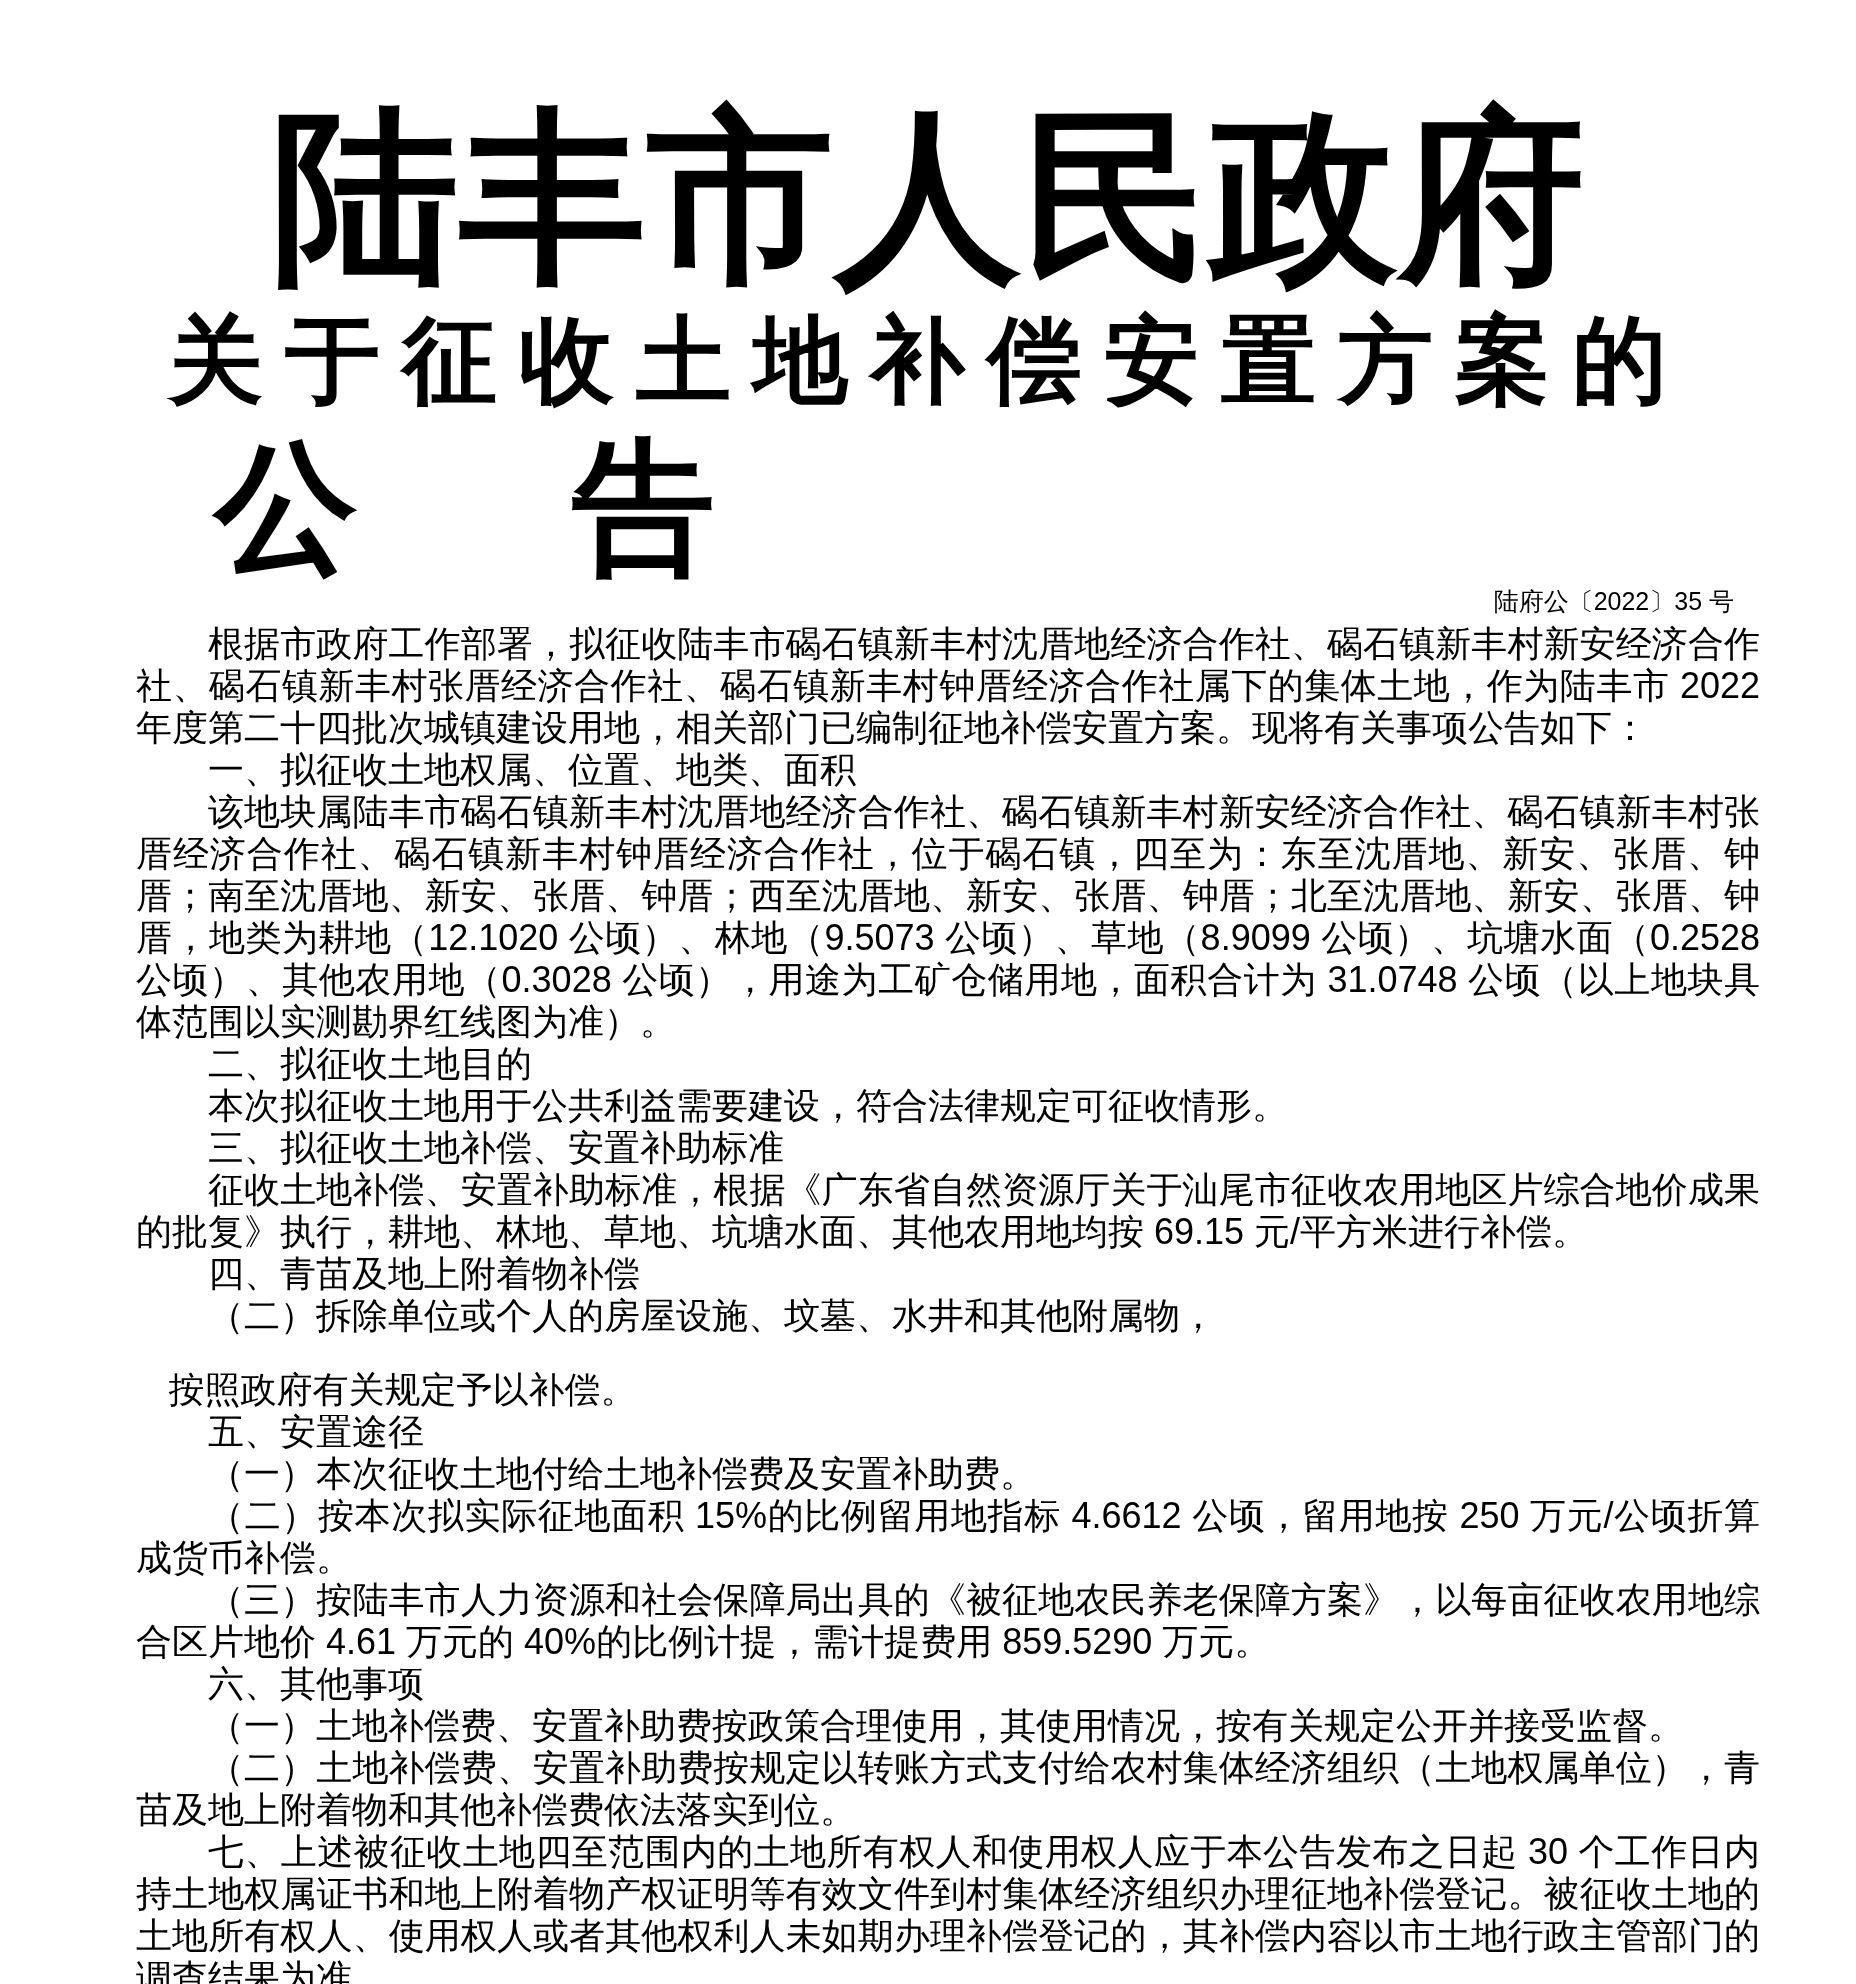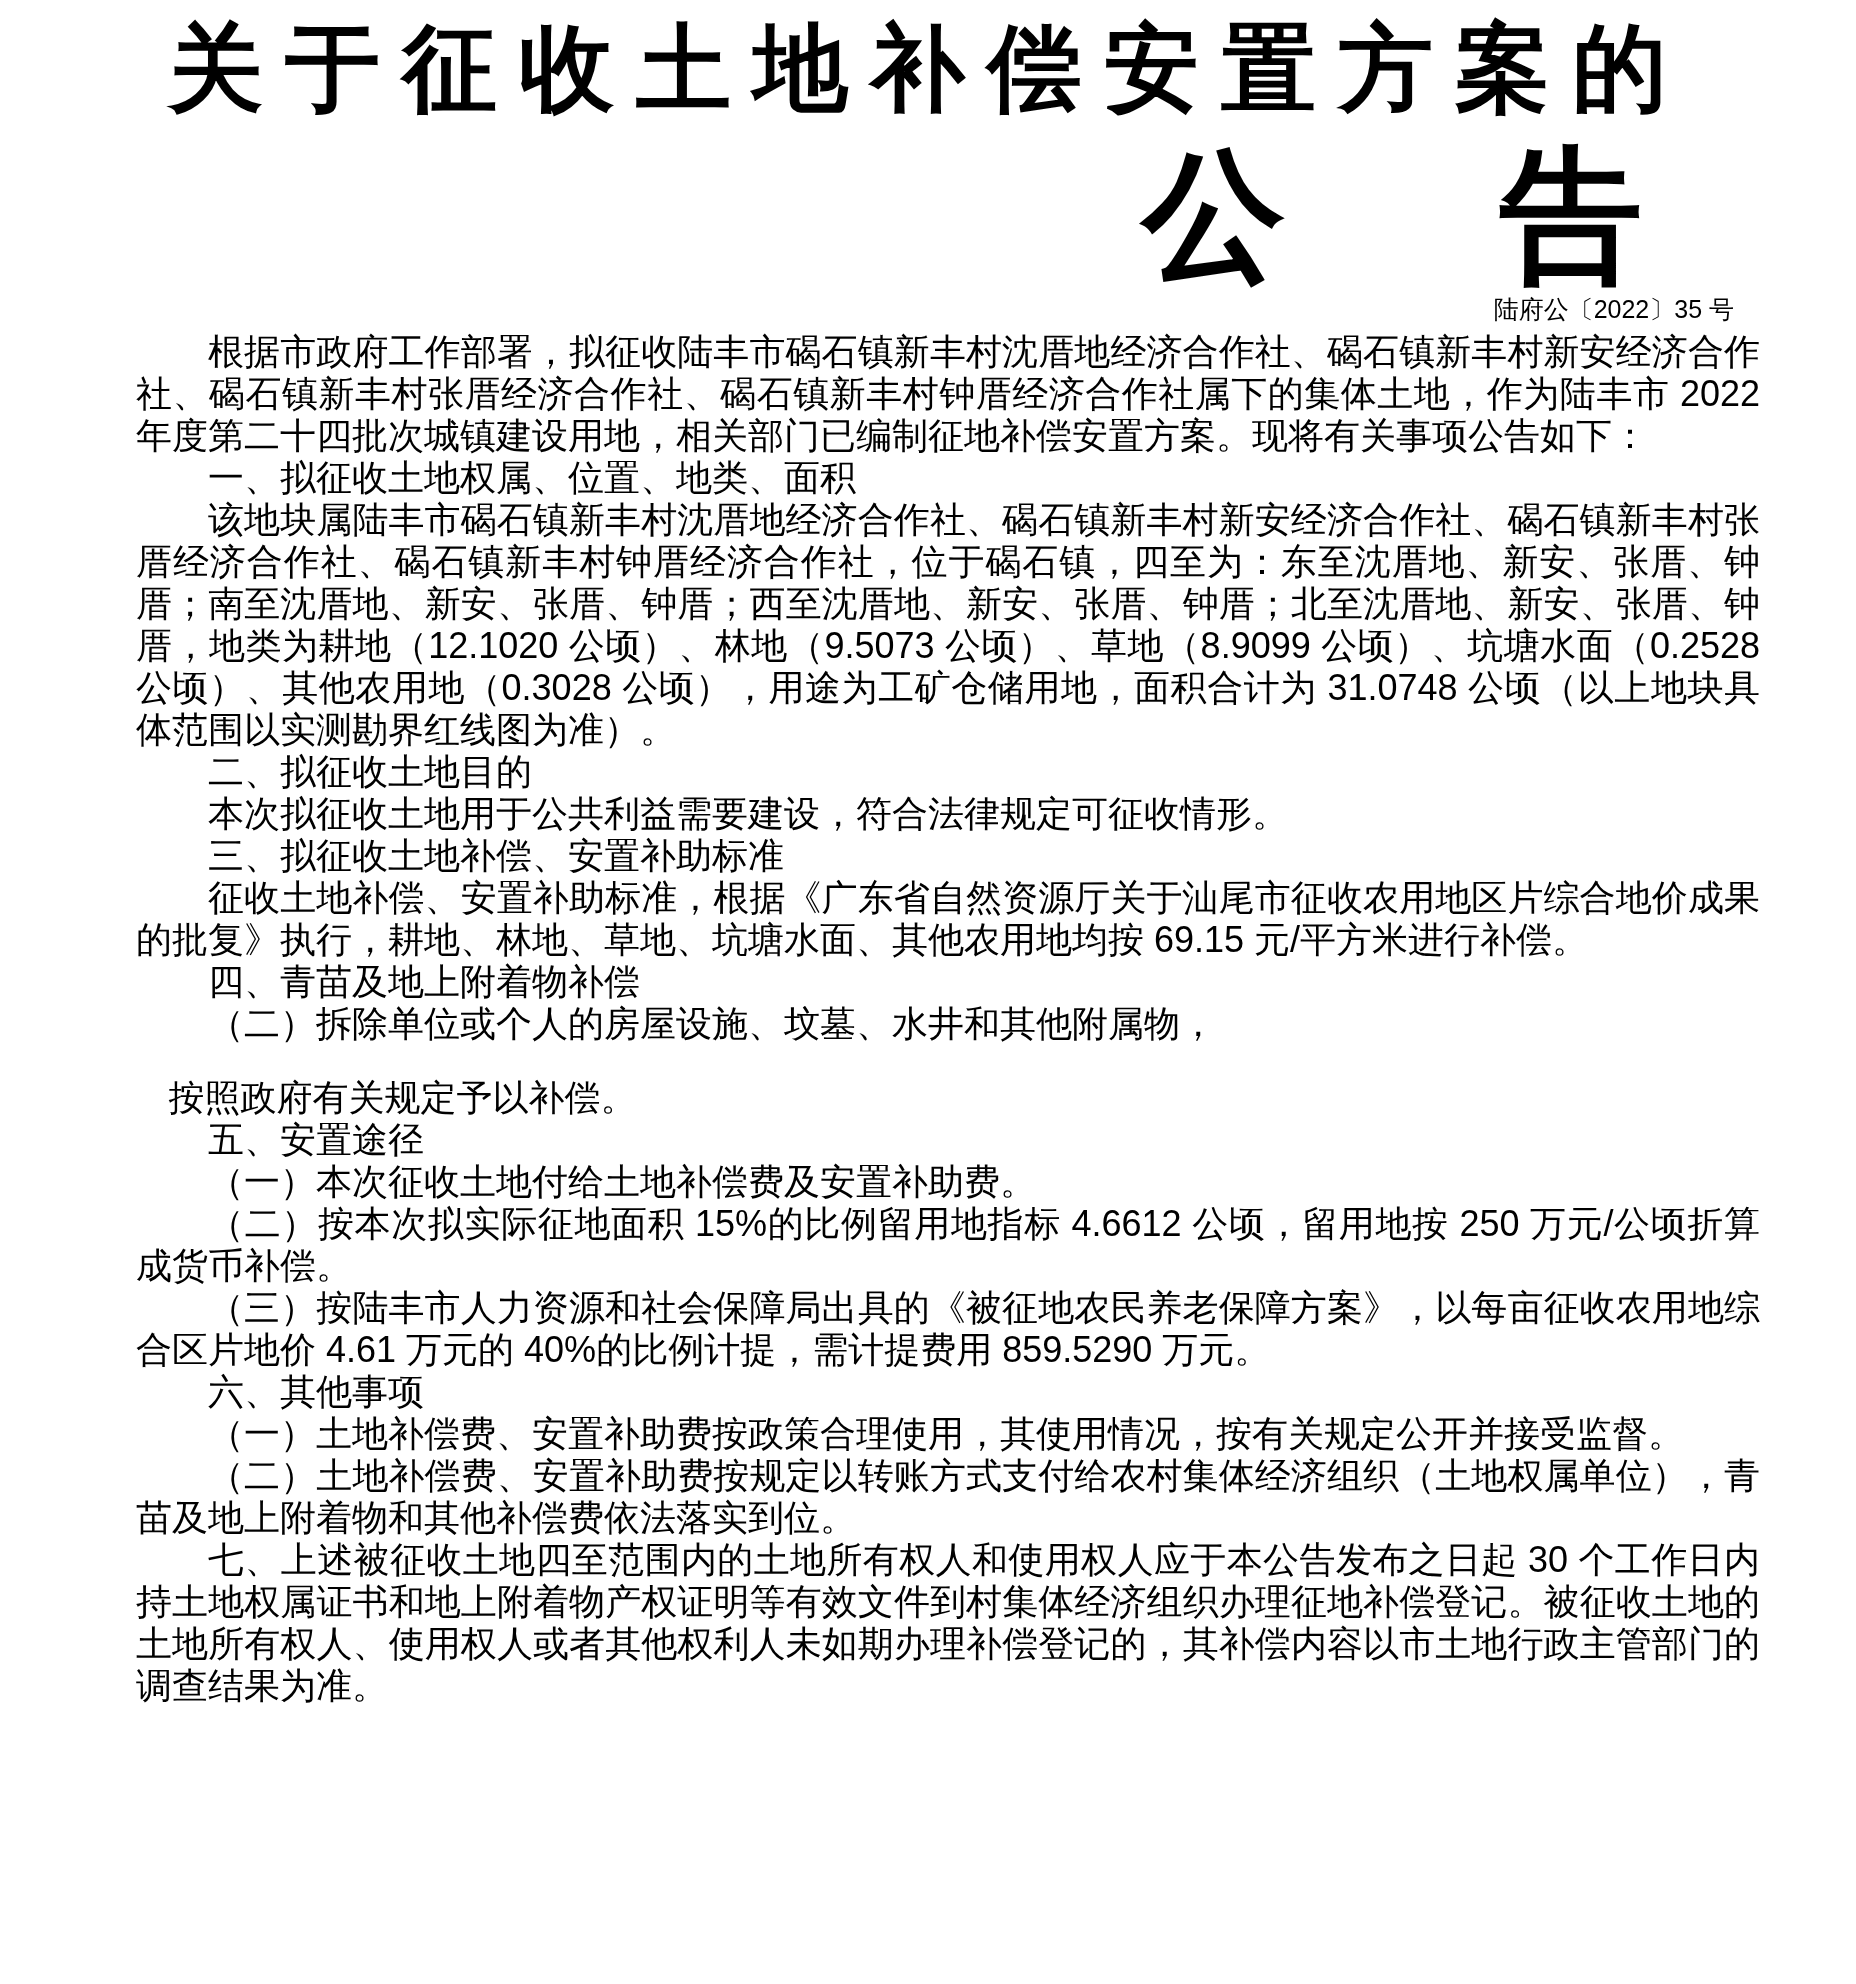--- a/index.html
+++ b/index.html
@@ -26,21 +26,21 @@
     text-align: center;
     font-family: "Liberation Serif", serif;
     font-weight: 700;
     font-size: 95px;
     line-height: 1;
     letter-spacing: 22px;
     white-space: nowrap;
   }
   .notice-title {
     margin-top: 29px;
-    text-align: right;
+    text-align: left;
     font-family: "Liberation Serif", serif;
     font-weight: 700;
     font-size: 143px;
     line-height: 1;
     letter-spacing: 1.5em;
     padding-left: 1.5em; 
     white-space: nowrap;
   }
   .doc-number {
     margin-top: 4.8px;
@@ -66,20 +66,21 @@
   .doc-body p.hang {
     text-indent: 0.9em;
     margin-top: 32px;
   }
 </style>
 </head>
 <body>
 
 <div class="page">
   <header>
+    <h1 class="issuer-title">陆丰市人民政府</h1>
     <div class="subject-line">关于征收土地补偿安置方案的</div>
     <div class="notice-title">公告</div>
     <div class="doc-number">陆府公〔2022〕35 号</div>
   </header>
 
   <main class="doc-body">
     <p>根据市政府工作部署，拟征收陆丰市碣石镇新丰村沈厝地经济合作社、碣石镇新丰村新安经济合作社、碣石镇新丰村张厝经济合作社、碣石镇新丰村钟厝经济合作社属下的集体土地，作为陆丰市 2022 年度第二十四批次城镇建设用地，相关部门已编制征地补偿安置方案。现将有关事项公告如下：</p>
     <p>一、拟征收土地权属、位置、地类、面积</p>
     <p>该地块属陆丰市碣石镇新丰村沈厝地经济合作社、碣石镇新丰村新安经济合作社、碣石镇新丰村张厝经济合作社、碣石镇新丰村钟厝经济合作社，位于碣石镇，四至为：东至沈厝地、新安、张厝、钟厝；南至沈厝地、新安、张厝、钟厝；西至沈厝地、新安、张厝、钟厝；北至沈厝地、新安、张厝、钟厝，地类为耕地（12.1020 公顷）、林地（9.5073 公顷）、草地（8.9099 公顷）、坑塘水面（0.2528 公顷）、其他农用地（0.3028 公顷），用途为工矿仓储用地，面积合计为 31.0748 公顷（以上地块具体范围以实测勘界红线图为准）。</p>
     <p>二、拟征收土地目的</p>

